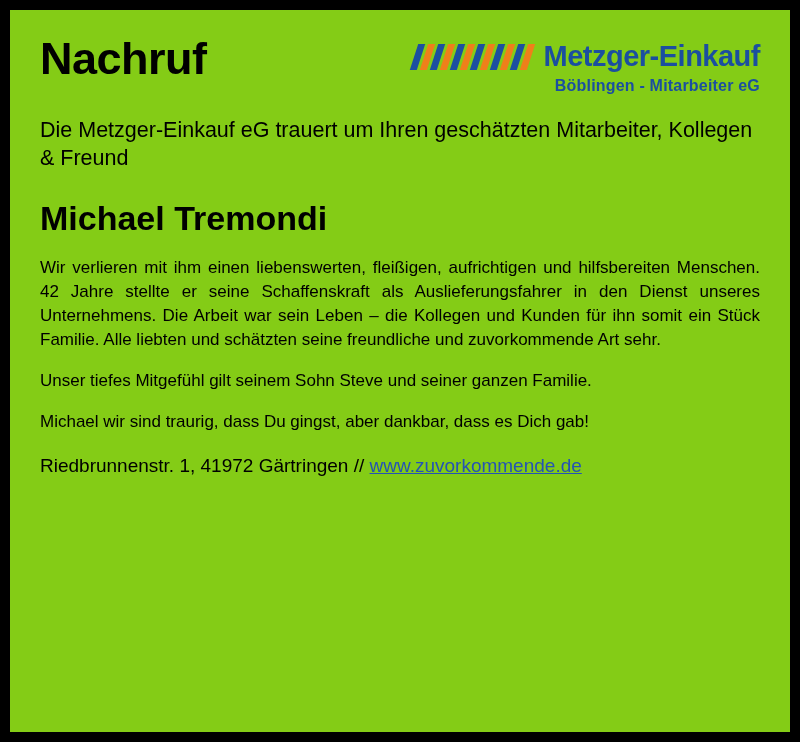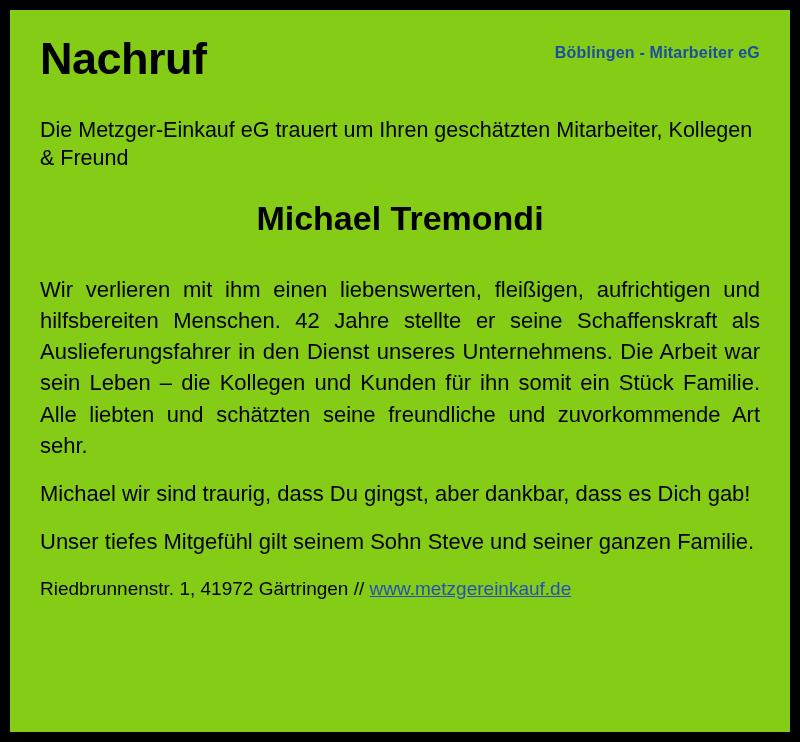--- a/index.html
+++ b/index.html
@@ -74,29 +74,29 @@
     margin-top: 4px;
     letter-spacing: 0.2px;
   }
   .intro {
     font-size: 21.5px;
     color: #000;
     line-height: 1.32;
     margin-top: 6px;
   }
   .name {
-    text-align: center;
+    text-align: left;
     font-size: 34px;
     font-weight: bold;
     color: #000;
     margin-top: 26px;
-    margin-bottom: 36px;
+    margin-bottom: 18px;
   }
   .para {
-    font-size: 22px;
+    font-size: 17px;
     color: #000;
     line-height: 1.42;
     text-align: justify;
     margin-bottom: 17px;
   }
   .footer {
     font-size: 19px;
     color: #000;
     margin-top: 20px;
   }
@@ -106,29 +106,46 @@
   }
 </style>
 </head>
 <body>
 
 <div class="obituary">
 
   <div class="header-row">
     <div class="title">Nachruf</div>
     <div class="logo">
+      <div class="logo-top">
+        <span class="stripes">
+          <span style="background:#1b4fa0"></span>
+          <span style="background:#ef7f1a"></span>
+          <span style="background:#1b4fa0"></span>
+          <span style="background:#ef7f1a"></span>
+          <span style="background:#1b4fa0"></span>
+          <span style="background:#ef7f1a"></span>
+          <span style="background:#1b4fa0"></span>
+          <span style="background:#ef7f1a"></span>
+          <span style="background:#1b4fa0"></span>
+          <span style="background:#ef7f1a"></span>
+          <span style="background:#1b4fa0"></span>
+          <span style="background:#ef7f1a"></span>
+        </span>
+        <span class="logo-name">Metzger-Einkauf</span>
+      </div>
       <div class="logo-sub">Böblingen - Mitarbeiter eG</div>
     </div>
   </div>
 
   <div class="intro">Die Metzger-Einkauf eG trauert um Ihren geschätzten Mitarbeiter, Kollegen &amp; Freund</div>
 
   <div class="name">Michael Tremondi</div>
 
   <div class="para">Wir verlieren mit ihm einen liebenswerten, fleißigen, aufrichtigen und hilfsbereiten Menschen. 42 Jahre stellte er seine Schaffenskraft als Auslieferungsfahrer in den Dienst unseres Unternehmens. Die Arbeit war sein Leben – die Kollegen und Kunden für ihn somit ein Stück Familie. Alle liebten und schätzten seine freundliche und zuvorkommende Art sehr.</div>
+  <div class="para">Unser tiefes Mitgefühl gilt seinem Sohn Steve und seiner ganzen Familie.</div>
   <div class="para">Michael wir sind traurig, dass Du gingst, aber dankbar, dass es Dich gab!</div>
-  <div class="para">Unser tiefes Mitgefühl gilt seinem Sohn Steve und seiner ganzen Familie.</div>
 
   <div class="footer">
-    <span>Riedbrunnenstr. 1, 41972 Gärtringen // </span><a href="#">www.metzgereinkauf.de</a>
+    <span>Riedbrunnenstr. 1, 41972 Gärtringen // </span><a href="#">www.zuvorkommende.de</a>
   </div>
 
 </div>
 
 </body></html>

